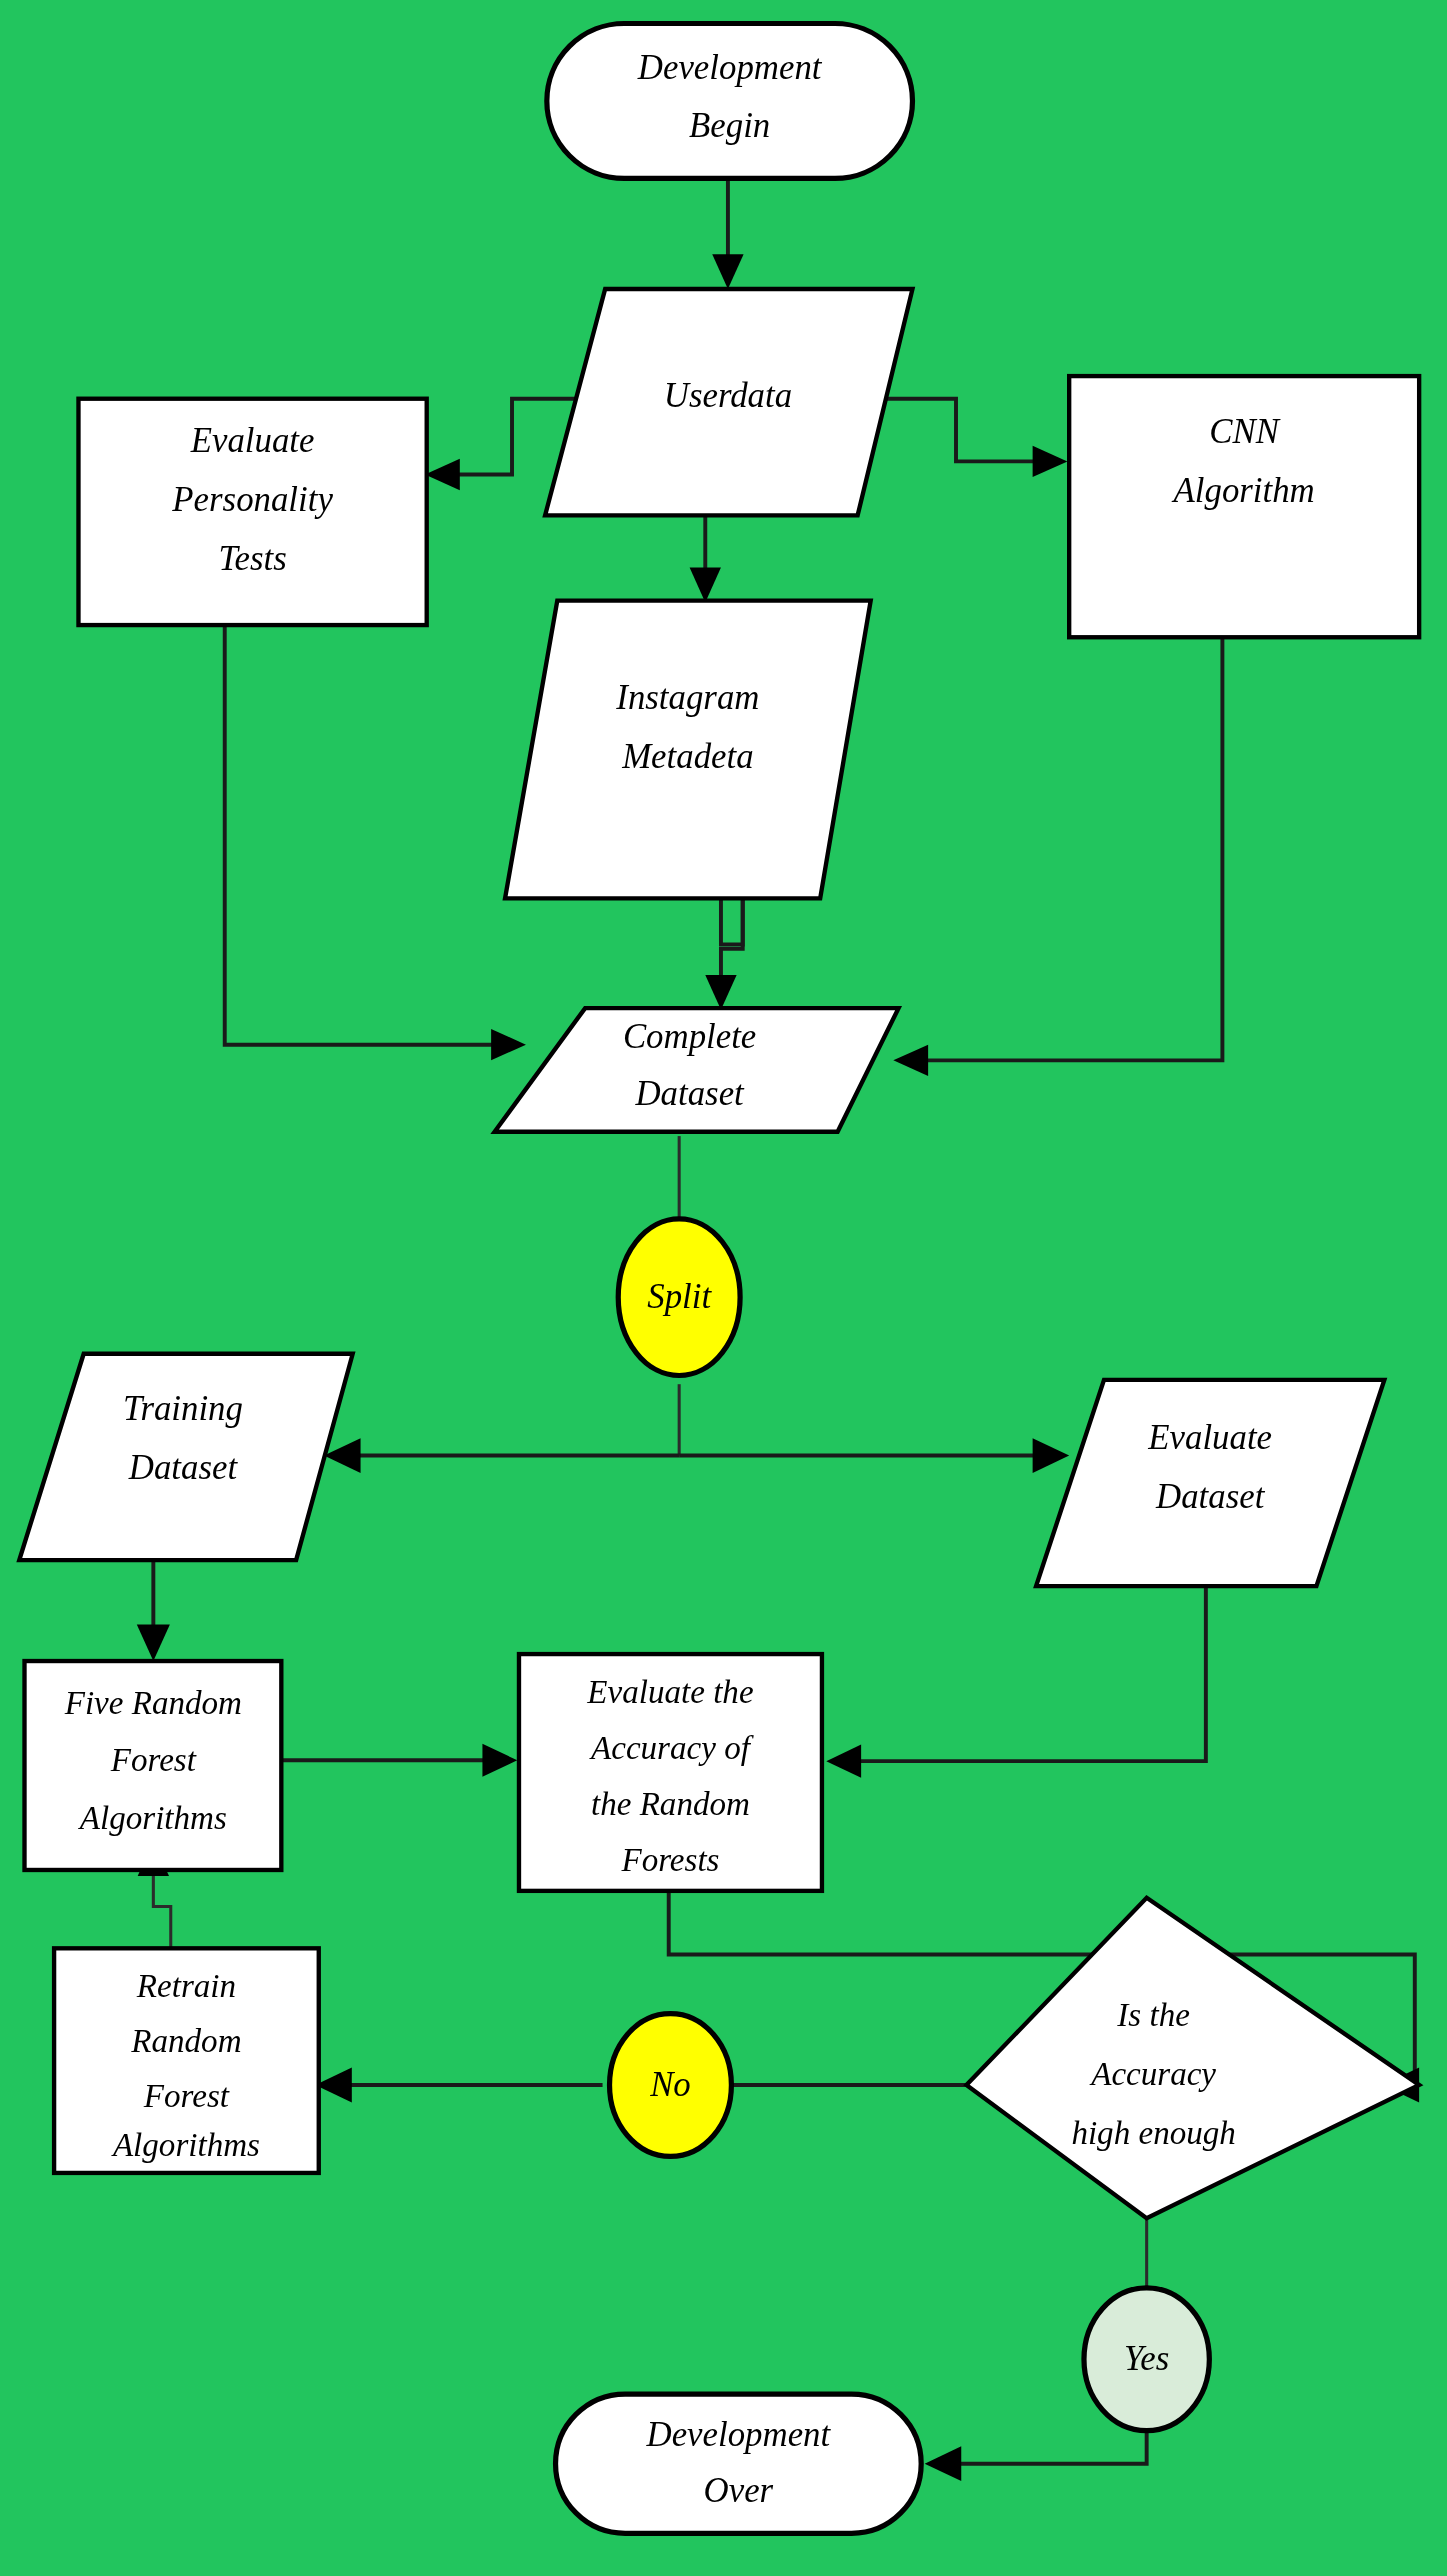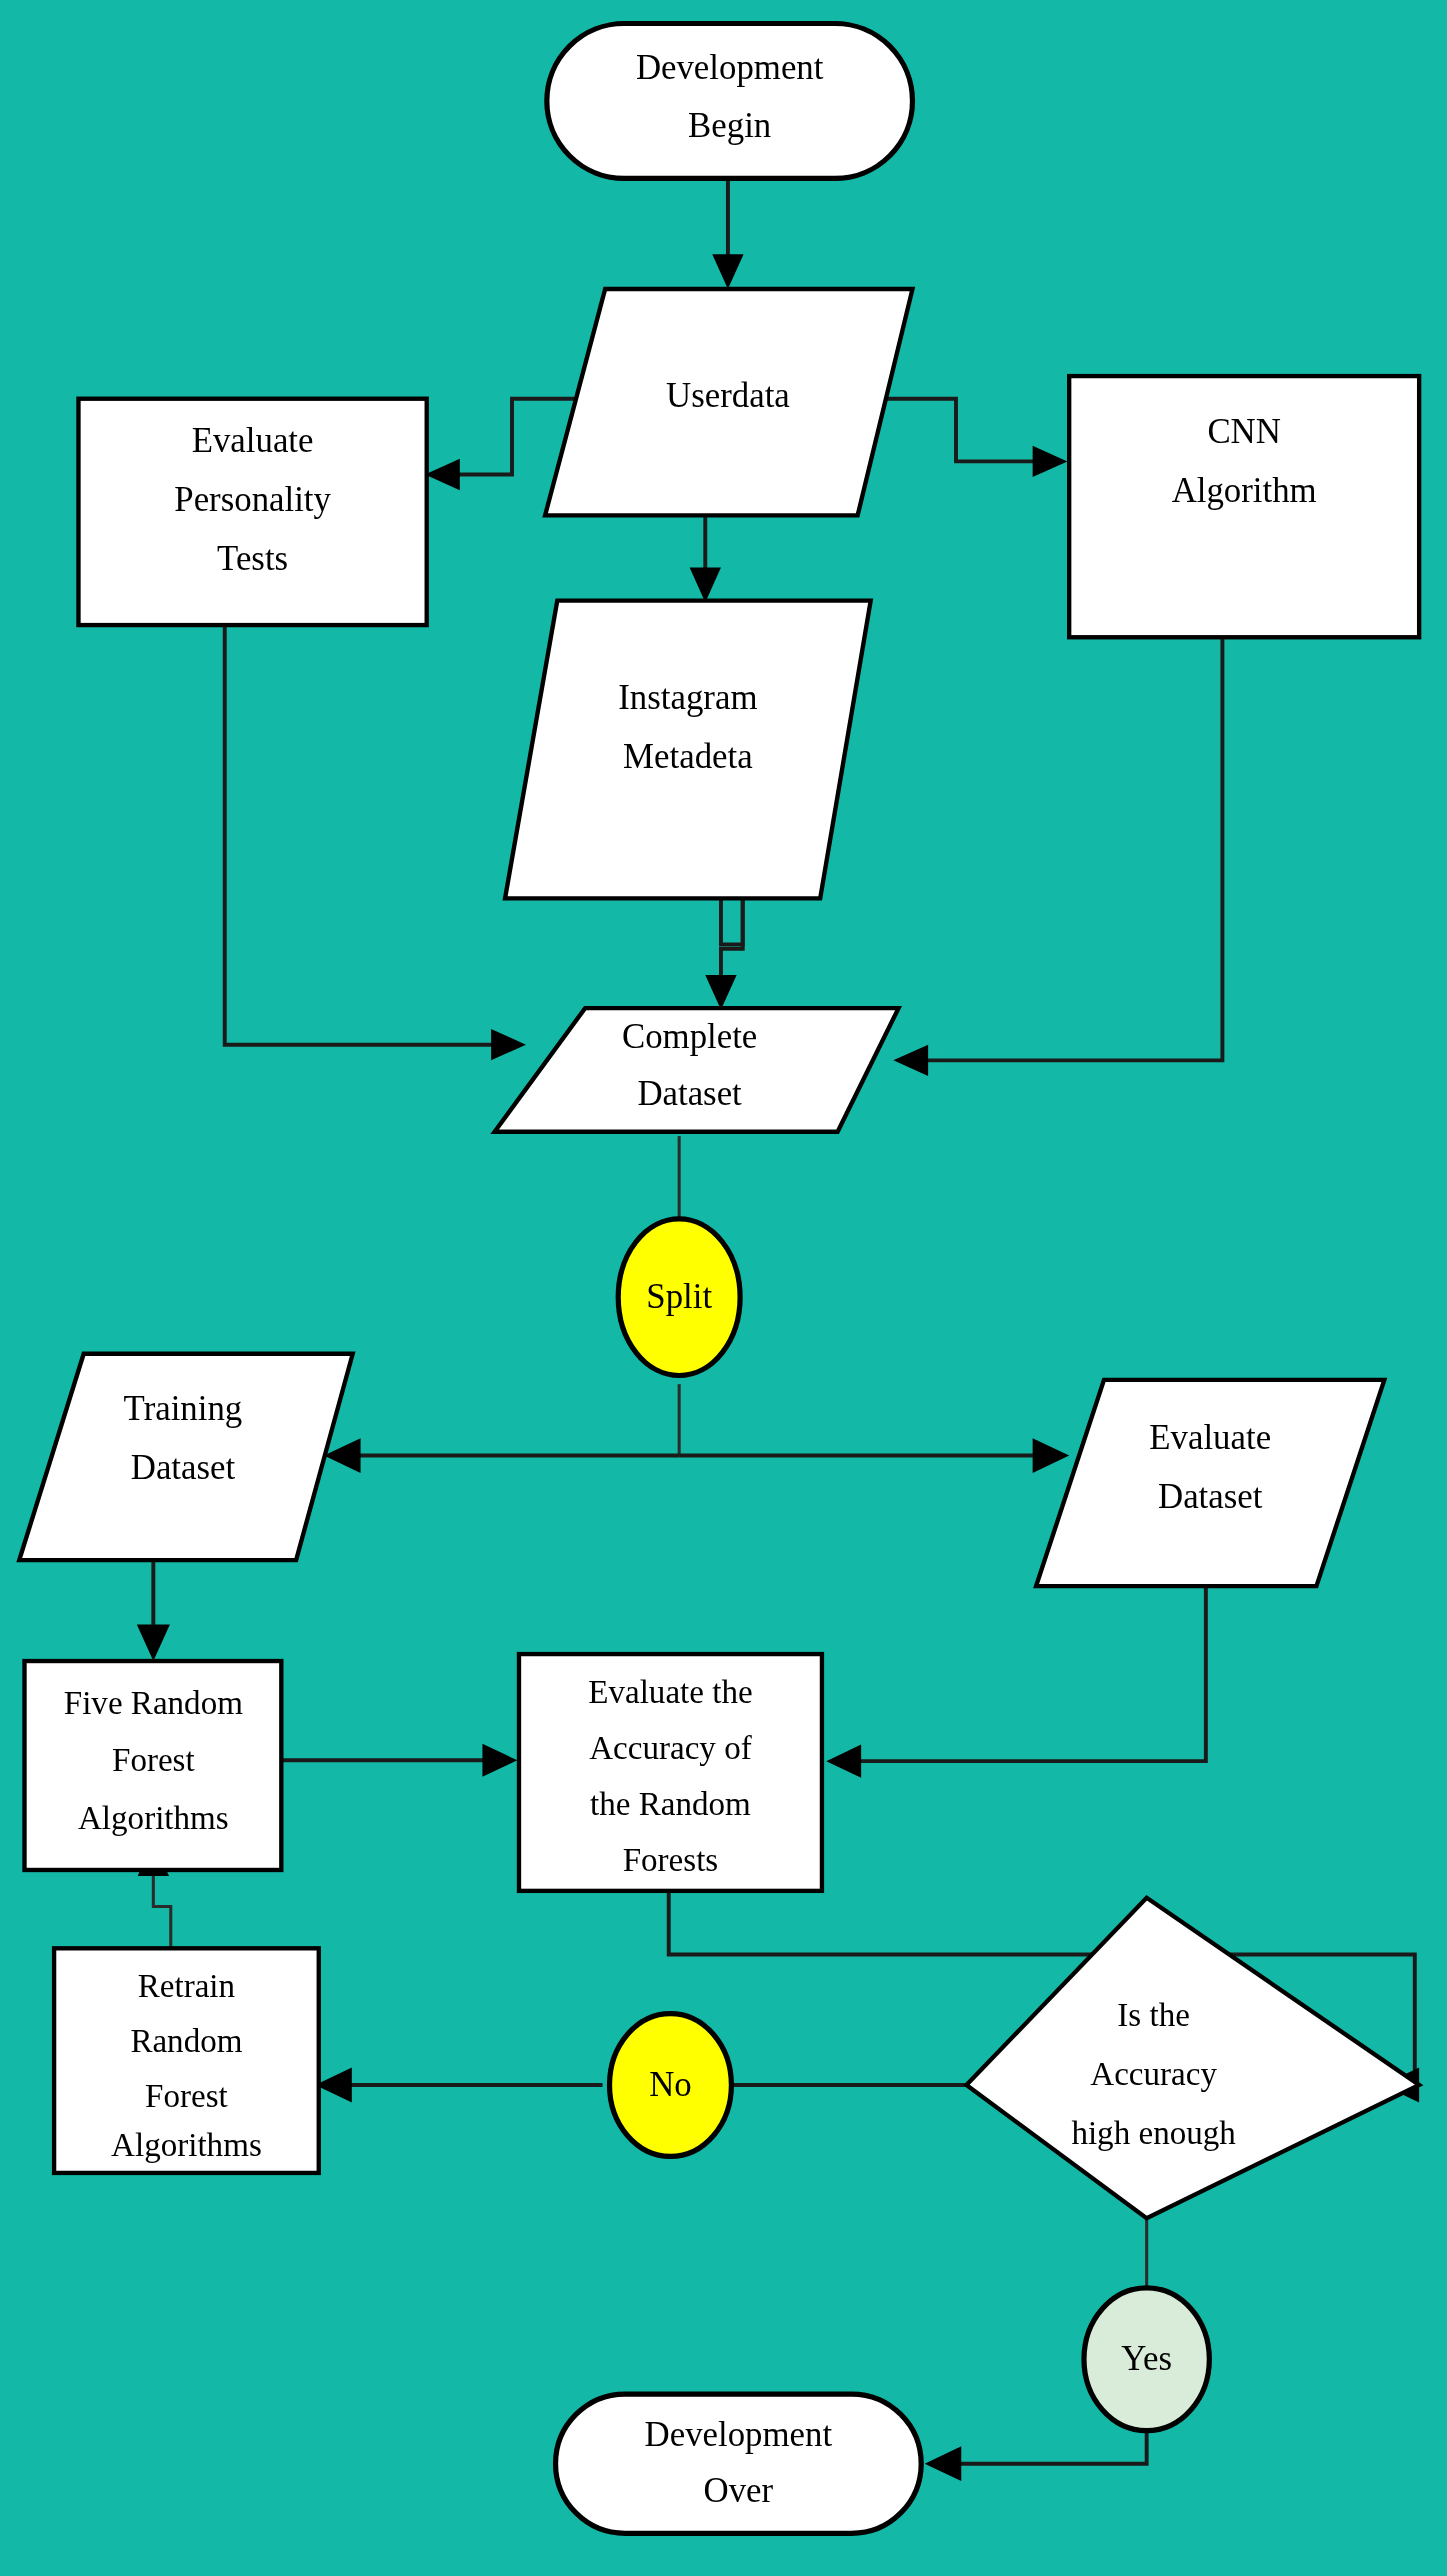--- a/index.html
+++ b/index.html
@@ -11,21 +11,22 @@
   body {
     width: 1448px;
     height: 2576px;
     font-family: "Liberation Serif", "DejaVu Serif", serif;
     overflow: hidden;
   }
   #flow-root {
     position: relative;
     width: 1448px;
     height: 2576px;
-    background: #14b8a6;
+    background: #22c55e;
+    font-style: italic;
   }
   svg#flowchart {
     display: block;
     width: 1448px;
     height: 2576px;
   }
   .shape {
     fill: #ffffff;
     stroke: #000000;
     stroke-width: 5;

